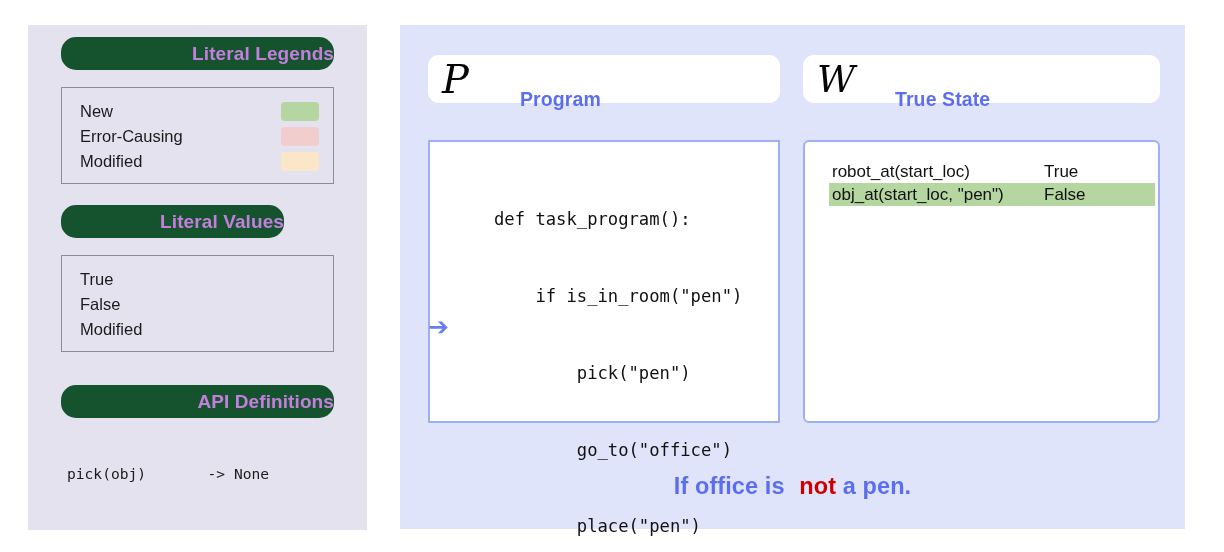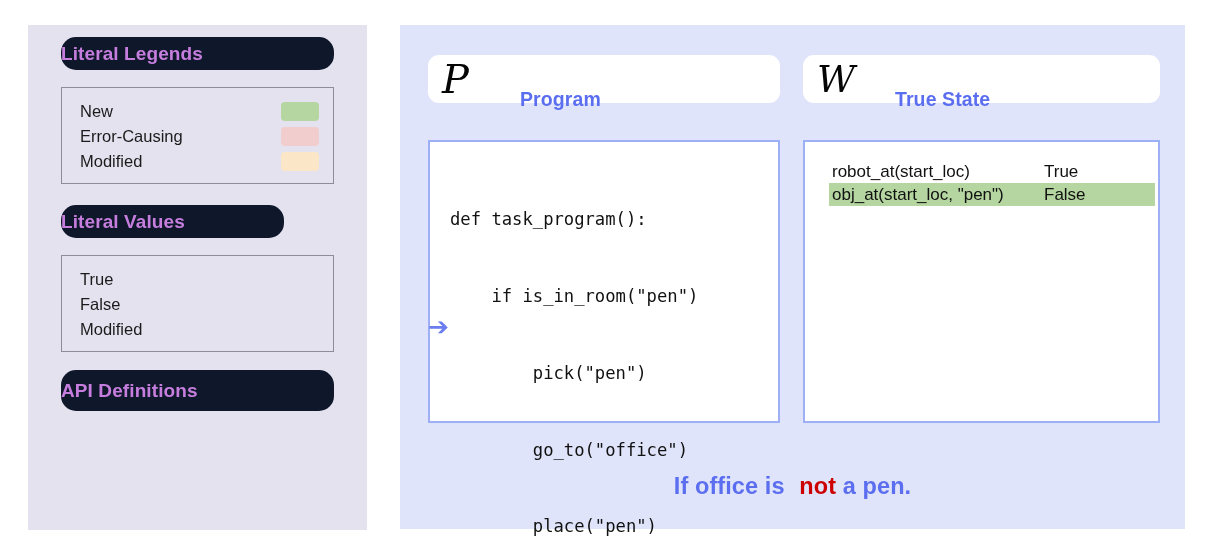--- a/index.html
+++ b/index.html
@@ -20,26 +20,26 @@
     position: absolute;
     left: 28px;
     top: 25px;
     width: 339px;
     height: 505px;
     background: #e4e2ef;
     box-sizing: border-box;
   }
 
   .pill {
-    background: #0f172a;
+    background: #14532d;
     border-radius: 15px;
     text-align: center;
     display: flex;
     align-items: center;
-    justify-content: flex-start;
+    justify-content: flex-end;
     box-sizing: border-box;
   }
   .pill-title {
     color: #c67ede;
     font-weight: bold;
     font-size: 19px;
     letter-spacing: 0.1px;
   }
 
   #legend-pill {
@@ -96,23 +96,23 @@
   .value-row {
     font-size: 16.5px;
     color: #1b1b1b;
     height: 25px;
     line-height: 25px;
   }
 
   #api-pill {
     position: absolute;
     left: 33px;
-    top: 345px;
+    top: 360px;
     width: 273px;
-    height: 41px;
+    height: 33px;
   }
   #api-list {
     position: absolute;
     left: 39px;
     top: 393px;
     width: 280px;
     font-family: "DejaVu Sans Mono", monospace;
     font-size: 14.6px;
     color: #1b1b1b;
     line-height: 22.5px;
@@ -161,33 +161,33 @@
     margin-top: 40px;
   }
 
   .content-box {
     position: absolute;
     background: #ffffff;
     border: 2.2px solid #9eb0f5;
     box-sizing: border-box;
   }
   #program-box { left: 28px; top: 115px; width: 352px; height: 283px; }
-  #world-box   { left: 403px; top: 115px; width: 357px; height: 283px; }
+  #world-box   { left: 403px; top: 115px; width: 357px; height: 283px; border-radius: 6px; }
 
   #code-block {
     position: absolute;
     left: 20px;
     top: 14px;
     font-family: "DejaVu Sans Mono", monospace;
     font-size: 17.2px;
     line-height: 25.6px;
     color: #111111;
     white-space: pre;
   }
-  .code-line { position: relative; height: 25.6px; }
+  .code-line { position: relative; height: 25.6px; margin-left: 44px; }
   #exec-arrow {
     position: absolute;
     left: 28px;
     top: 292px;
     width: 34px;
     height: 20px;
     color: #6b7ef0;
     font-size: 25px;
     line-height: 20px;
     font-family: "DejaVu Sans", sans-serif;
@@ -255,20 +255,21 @@
     <div class="value-row">True</div>
     <div class="value-row">False</div>
     <div class="value-row">Modified</div>
   </div>
 
   <div id="api-pill" class="pill">
     <span class="pill-title">API Definitions</span>
   </div>
 
   <div id="api-list">
+    <div>pick(obj)       -&gt; None</div>
     
     
   </div>
 </div>
 
 <div id="right-panel">
 
   <div id="program-head" class="head-pill">
     <span class="script-glyph">P</span>
     <span class="head-label">Program</span>

